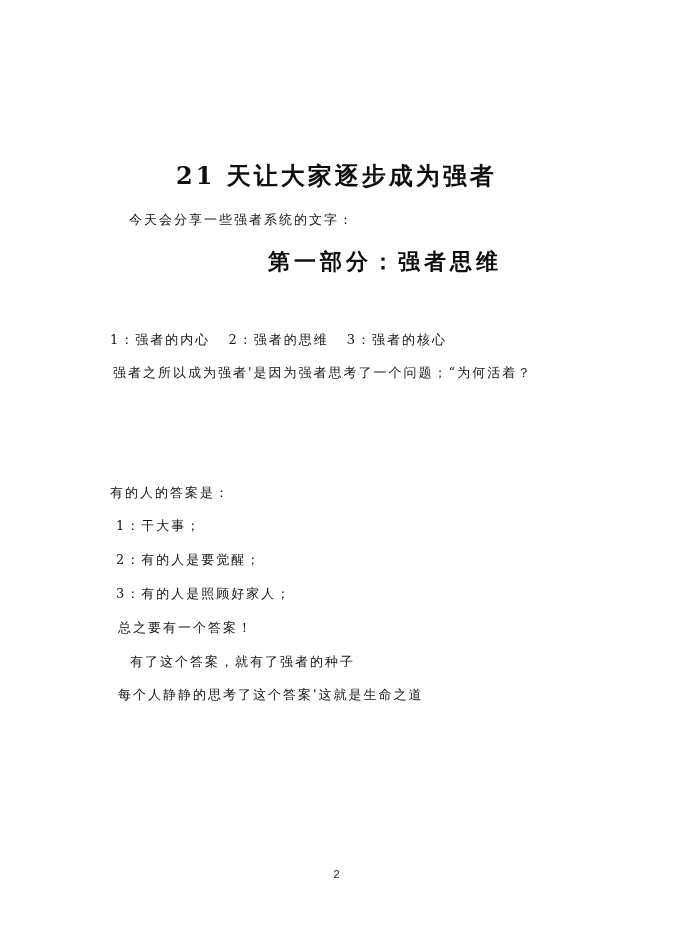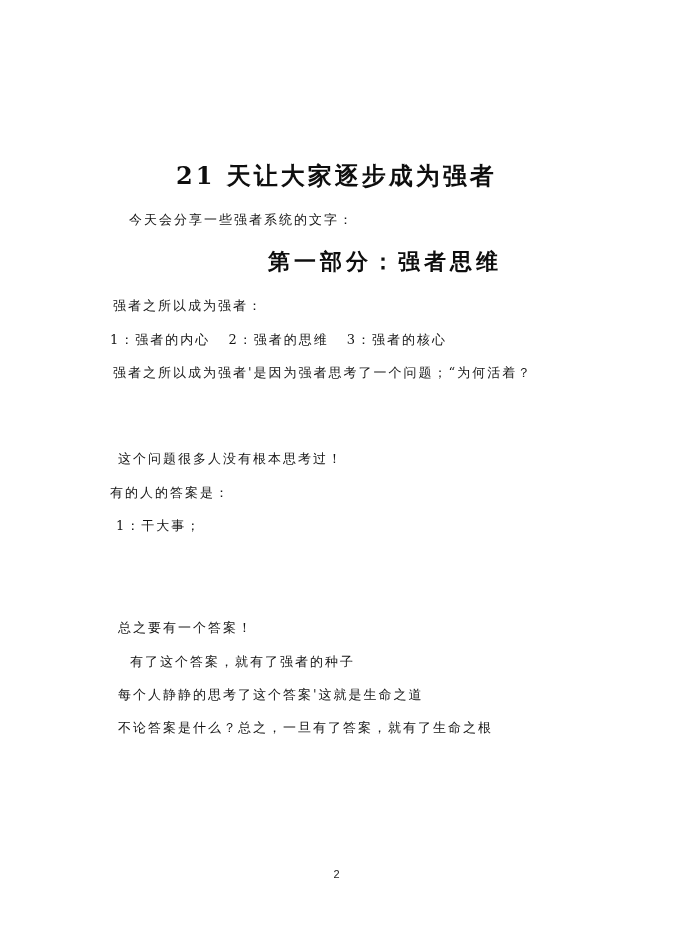--- a/index.html
+++ b/index.html
@@ -82,39 +82,38 @@
 <body>
 
 <div class="page">
 
   <div class="line title">21 天让大家逐步成为强者</div>
 
   <div class="line intro body">今天会分享一些强者系统的文字：</div>
 
   <div class="line section-heading">第一部分：强者思维</div>
 
-  <div class="line body l1">强者之所以成为强者：</div>
 
   <div class="line body l2">
     <span>1：强者的内心</span><span class="gap"></span>
     <span>2：强者的思维</span><span class="gap"></span>
     <span>3：强者的核心</span>
   </div>
 
   <div class="line body l3">强者之所以成为强者'是因为强者思考了一个问题；“为何活着？</div>
 
-  <div class="line body l4">这个问题很多人没有根本思考过！</div>
 
   <div class="line body l5">有的人的答案是：</div>
 
   <div class="line body l6">1：干大事；</div>
+  <div class="line body l7">2：有的人是要觉醒；</div>
+  <div class="line body l8">3：有的人是照顾好家人；</div>
 
   <div class="line body l9">总之要有一个答案！</div>
 
   <div class="line body l10">有了这个答案，就有了强者的种子</div>
 
   <div class="line body l11">每个人静静的思考了这个答案'这就是生命之道</div>
 
-  <div class="line body l12">不论答案是什么？总之，一旦有了答案，就有了生命之根</div>
 
   <div class="page-number">2</div>
 
 </div>
 
 </body></html>

